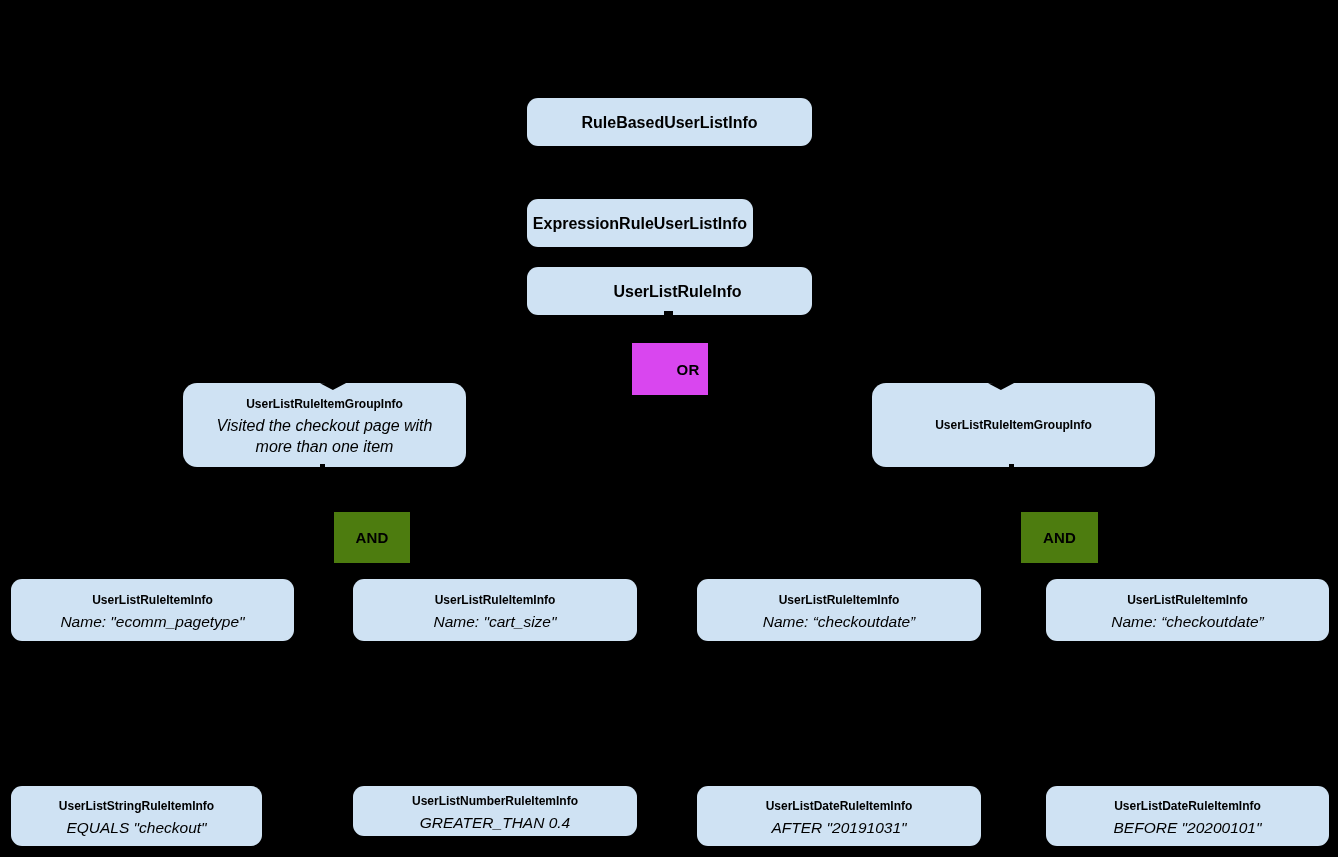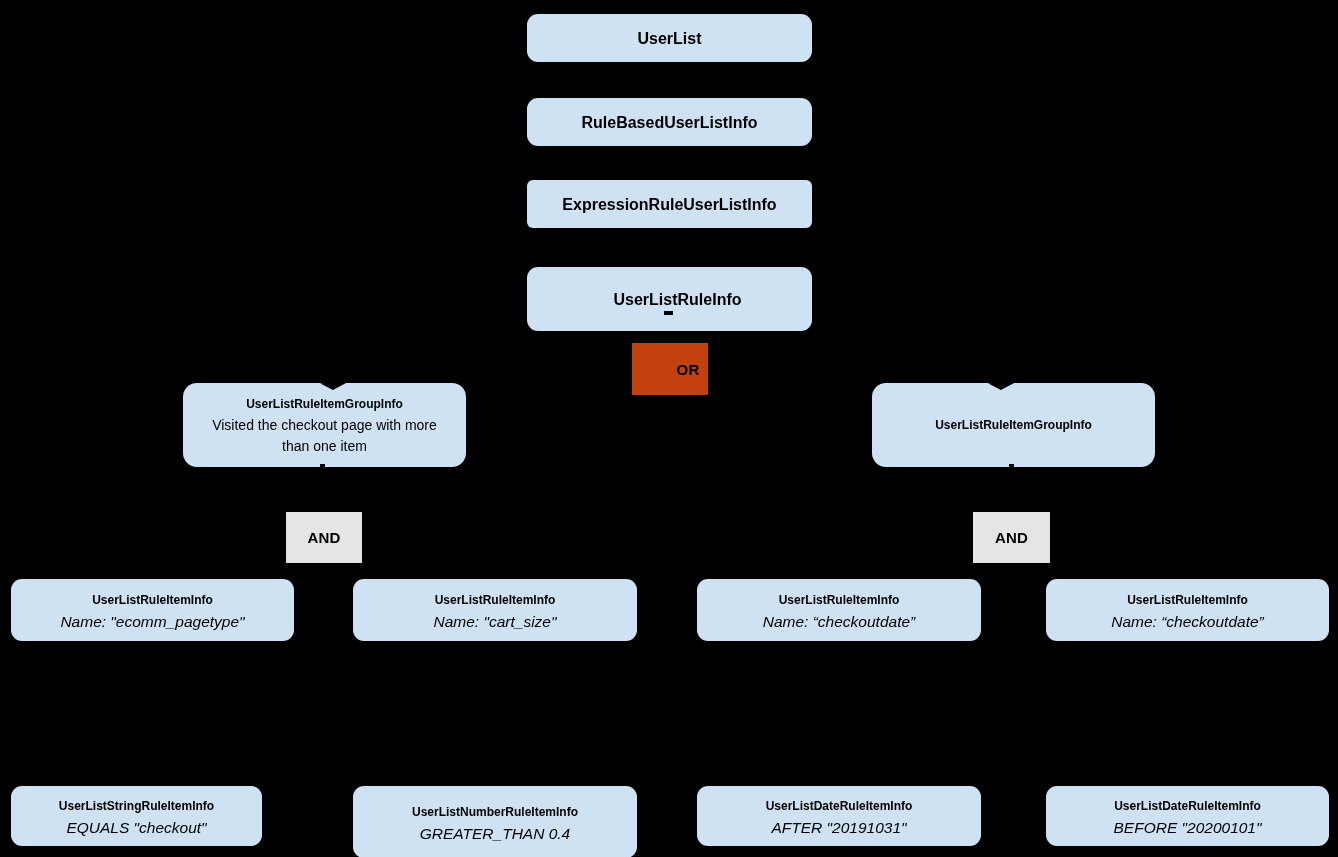--- a/index.html
+++ b/index.html
@@ -6,66 +6,63 @@
   #canvas{
     position:relative;width:1338px;height:857px;background:#000;overflow:hidden;
     font-family:"Liberation Sans","DejaVu Sans",sans-serif;color:#000;
   }
   .node{
     position:absolute;display:flex;flex-direction:column;align-items:center;justify-content:center;
     text-align:center;box-sizing:border-box;
   }
   .blue{background:#cfe2f3;border-radius:11px;}
   .op{border-radius:0;font-weight:bold;font-size:15px;letter-spacing:.2px;}
-  .or{background:#c2410c;padding-left:36px;}
-  .and{background:#e5e5e5;}
+  .or{background:#d946ef;padding-left:36px;}
+  .and{background:#4d7c0f;margin-left:48px;}
   .title{font-weight:bold;font-size:16px;line-height:21px;}
   .title-sm{font-weight:bold;font-size:12px;line-height:22px;}
-  .desc{font-size:14px;line-height:21px;max-width:234px;}
+  .desc{font-style:italic;font-size:16px;line-height:21px;max-width:234px;}
   .detail{font-style:italic;font-size:15.5px;line-height:21px;}
   
   .n-userlist{left:527px;top:14px;width:285px;height:48px;}
   .n-rulebased{left:527px;top:98px;width:285px;height:48px;justify-content:center;}
-  .n-expression{left:527px;top:180px;width:285px;height:48px;border-radius:6px;}
-  .n-userlistrule{left:527px;top:267px;width:285px;height:64px;padding-left:16px;}
+  .n-expression{left:527px;top:199px;width:226px;height:48px;}
+  .n-userlistrule{left:527px;top:267px;width:285px;height:48px;padding-left:16px;}
   .n-or{left:632px;top:343px;width:76px;height:52px;}
   
   .n-group-left{left:183px;top:383px;width:283px;height:84px;border-radius:14px;}
   .n-group-right{left:872px;top:383px;width:283px;height:84px;border-radius:14px;}
   
   .n-and-left{left:286px;top:512px;width:76px;height:51px;}
   .n-and-right{left:973px;top:512px;width:77px;height:51px;}
   
   .n-item1{left:11px;top:579px;width:283px;height:62px;}
   .n-item2{left:353px;top:579px;width:284px;height:62px;}
   .n-item3{left:697px;top:579px;width:284px;height:62px;}
   .n-item4{left:1046px;top:579px;width:283px;height:62px;}
   
   .n-leaf1{left:11px;top:786px;width:251px;height:60px;}
-  .n-leaf2{left:353px;top:786px;width:284px;height:72px;}
+  .n-leaf2{left:353px;top:786px;width:284px;height:50px;}
   .n-leaf3{left:697px;top:786px;width:284px;height:60px;}
   .n-leaf4{left:1046px;top:786px;width:283px;height:60px;}
   
   .arrowhead{position:absolute;width:28px;height:8px;background:#000;
     clip-path:polygon(0 15%,100% 0,46% 100%);}
   .ah-left{left:320px;top:382px;}
   .ah-right{left:988px;top:382px;}
   .stub{position:absolute;background:#000;}
   .stub-rule{left:664px;top:311px;width:9px;height:4px;}
   .stub-group-left{left:320px;top:464px;width:5px;height:3px;}
   .stub-group-right{left:1009px;top:464px;width:5px;height:3px;}
 </style>
 </head>
 <body>
 
 <div id="canvas">
 
-  <div class="node blue n-userlist">
-    <span class="title">UserList</span>
-  </div>
 
   <div class="node blue n-rulebased">
     <span class="title">RuleBasedUserListInfo</span>
   </div>
 
   <div class="node blue n-expression">
     <span class="title">ExpressionRuleUserListInfo</span>
   </div>
 
   <div class="node blue n-userlistrule">

